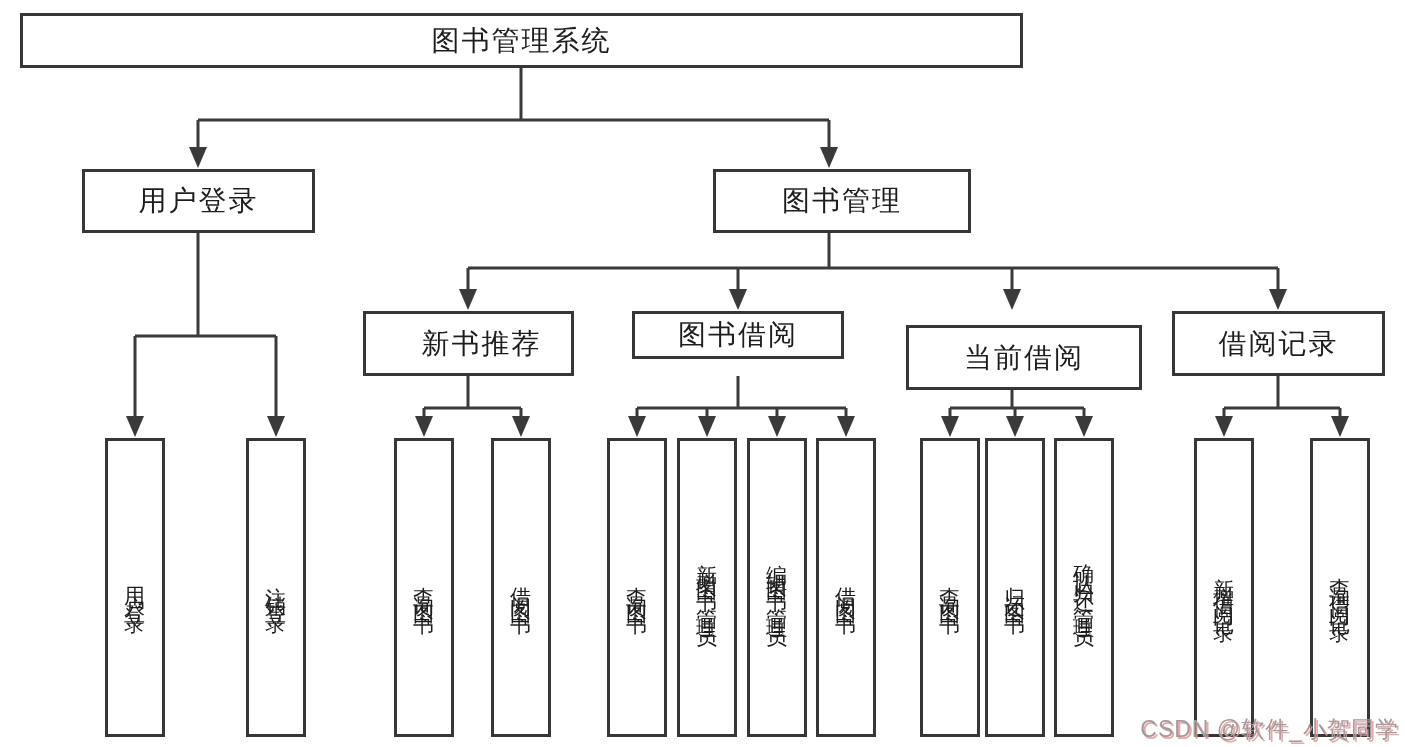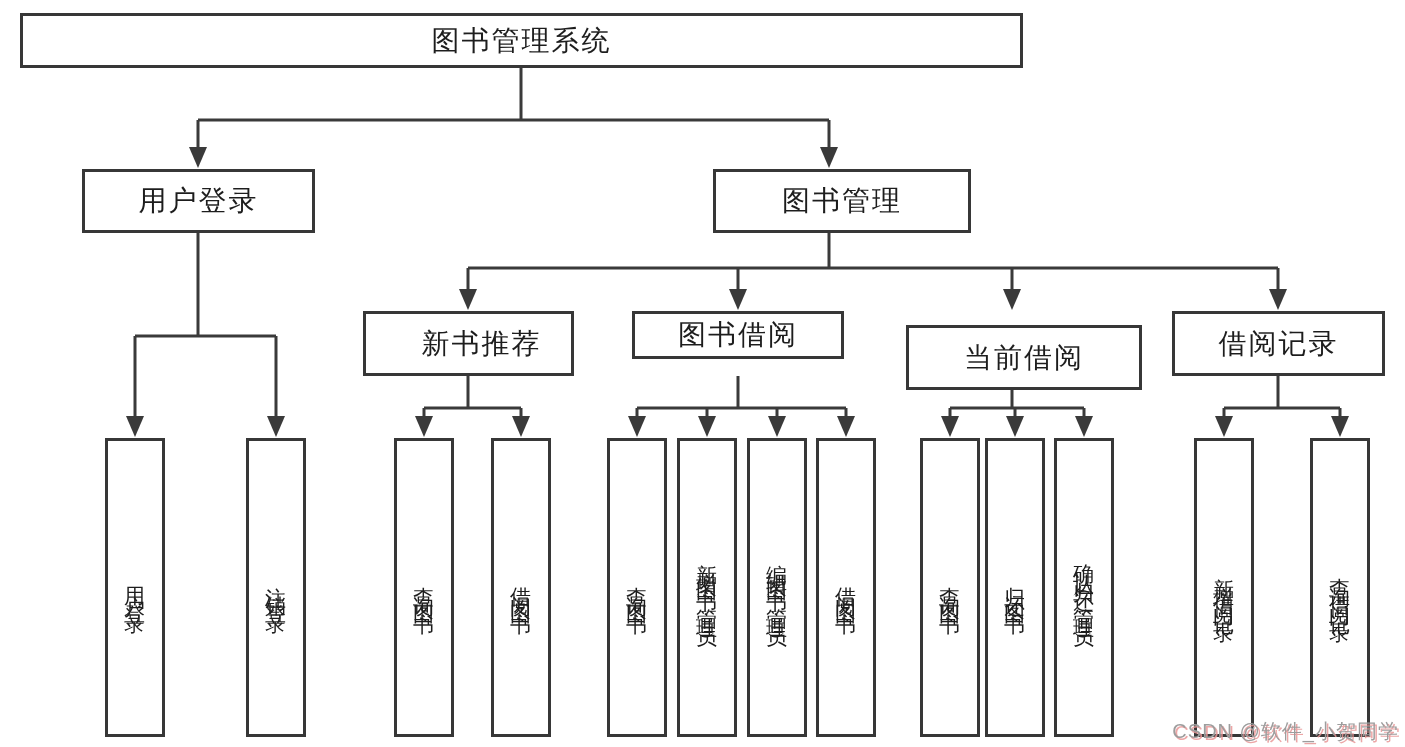--- a/index.html
+++ b/index.html
@@ -14,21 +14,21 @@
     display:flex;align-items:center;justify-content:center;
     color:#1d1d1d;font-size:28px;letter-spacing:2px;white-space:nowrap;
   }
   .vbox{font-size:21px;letter-spacing:0;}
   .vbox .vtext{
     writing-mode:vertical-rl;text-orientation:mixed;
     letter-spacing:9px;line-height:1;white-space:nowrap;
   }
   .watermark{
     position:absolute;right:6px;bottom:2px;
-    font-size:20px;color:#9d9d9d;letter-spacing:1px;
+    font-size:23px;color:#9d9d9d;letter-spacing:1px;
     text-shadow:2px 2px 0 rgba(233,150,150,0.85);
   }
 </style>
 </head>
 <body>
 
 <div class="stage">
 
   <svg class="wires" width="1405" height="747" viewBox="0 0 1405 747">
     <g fill="none" stroke="#3a3a3a" stroke-width="3">

